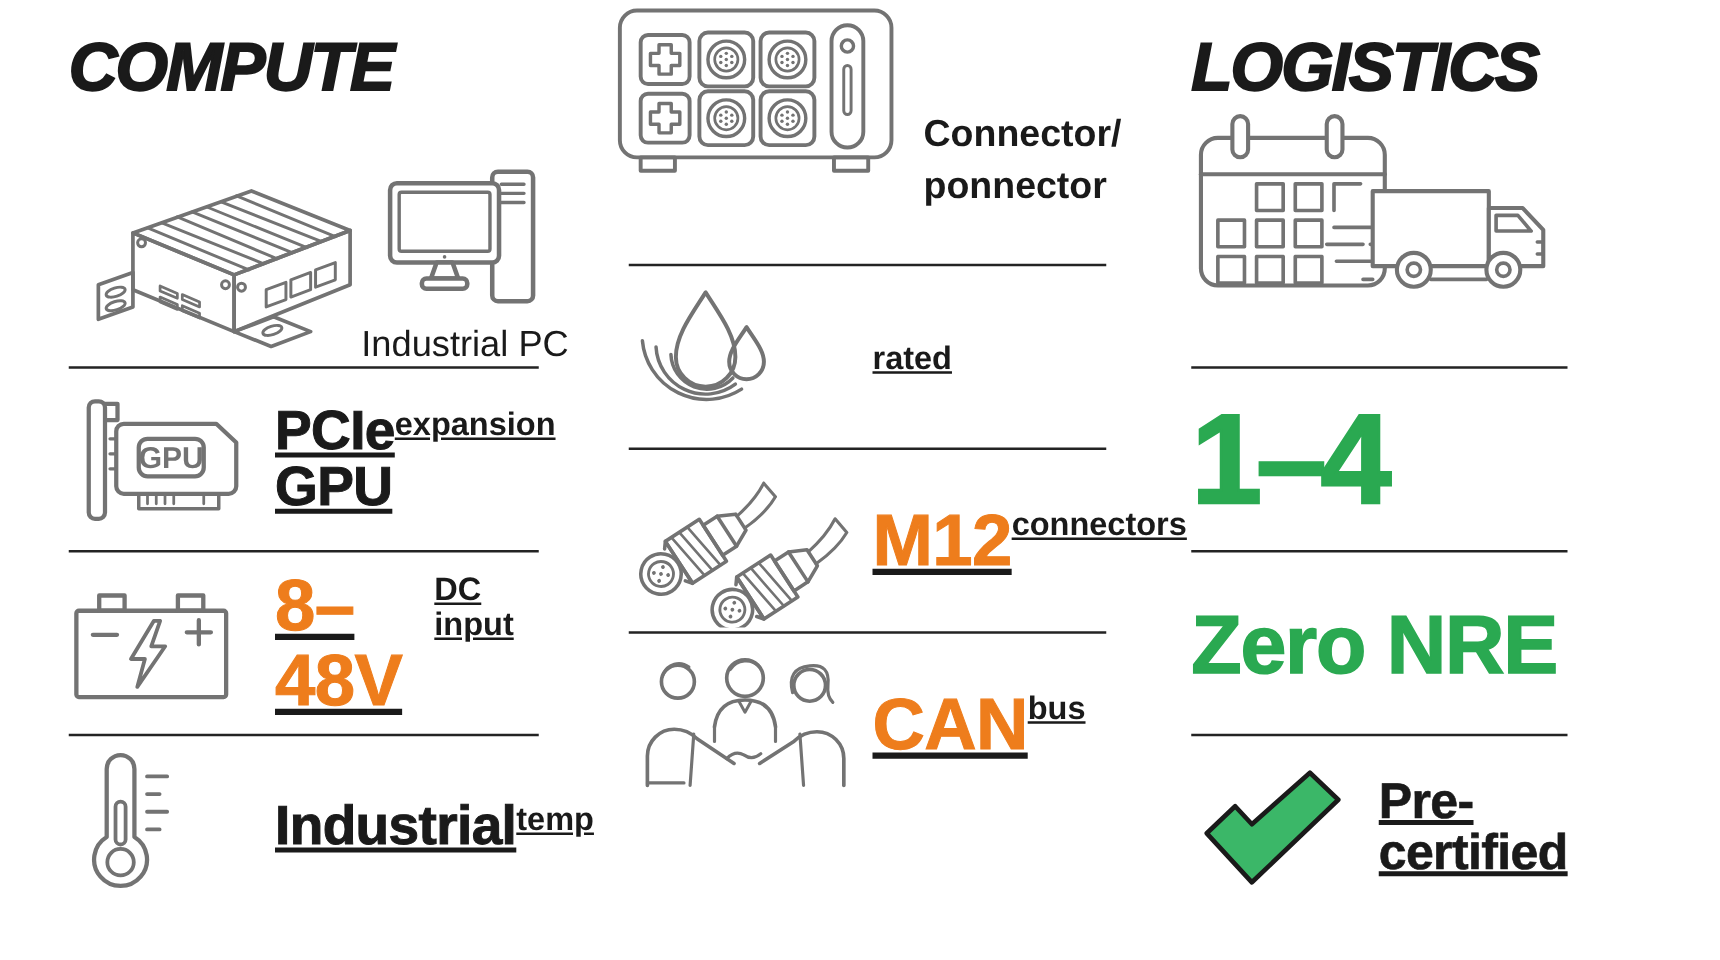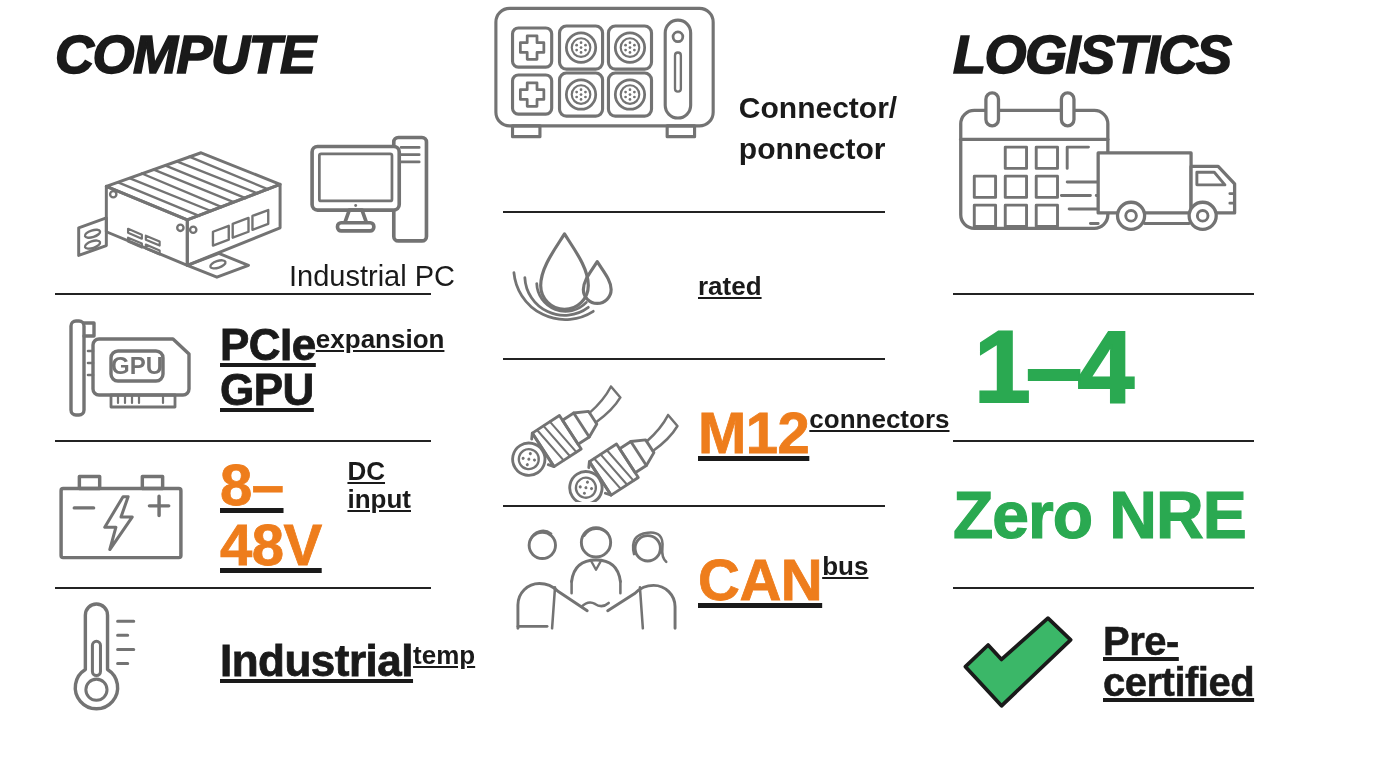--- a/index.html
+++ b/index.html
@@ -34,21 +34,21 @@
   .green{color:var(--green,#2aa951);}
   .label{font-size:26px;font-weight:bold;line-height:1.05;margin-top:3px;}
   .icon{color:#737373;}
   .icon svg{display:block;}
   .pc-row{display:flex;align-items:flex-end;width:100%;}
   .pc-stack{margin-left:2px;margin-top:22px;display:flex;flex-direction:column;align-items:center;}
   .caption{font-size:29px;font-weight:500;color:#1a1a1a;margin-top:10px;white-space:nowrap;}
   .panel-row{display:flex;align-items:flex-start;width:100%;justify-content:center;}
   .panel-caption{margin-top:88px;margin-left:18px;font-size:30px;font-weight:600;line-height:1.35;}
   .lead-row{display:flex;align-items:center;}
-  .lead-num{font-size:102px;font-weight:bold;line-height:0.88;letter-spacing:-5px;margin-left:21px;-webkit-text-stroke:2px currentColor;}
+  .lead-num{font-size:102px;font-weight:bold;line-height:0.88;letter-spacing:-5px;-webkit-text-stroke:2px currentColor;}
   .lead-stack{margin-left:16px;display:flex;flex-direction:column;}
   .lead-wks{font-size:58px;font-weight:bold;line-height:0.95;-webkit-text-stroke:1px currentColor;}
   .lead-time{font-size:33px;font-weight:bold;color:var(--ink,#1a1a1a);line-height:1.0;}
   .zero{font-size:66px;font-weight:bold;letter-spacing:-1px;-webkit-text-stroke:1.2px currentColor;}
   .precert-row .value{font-size:40px;-webkit-text-stroke:0.5px currentColor;}
   .precert-row .ficon{flex:0 0 150px;}
 </style>
 </head>
 <body>
 

